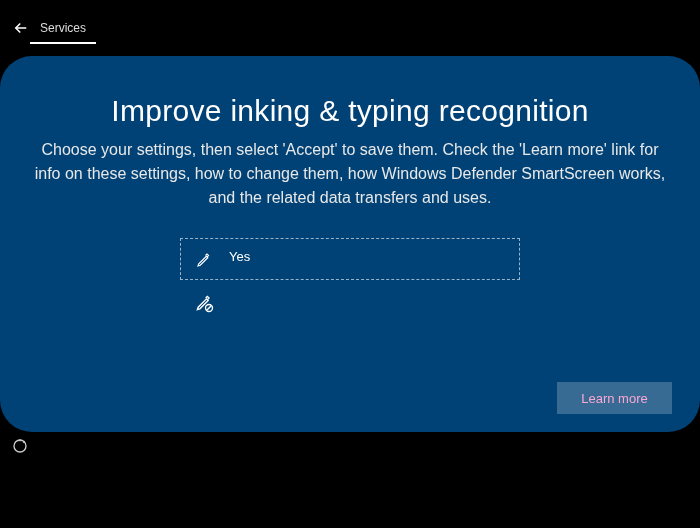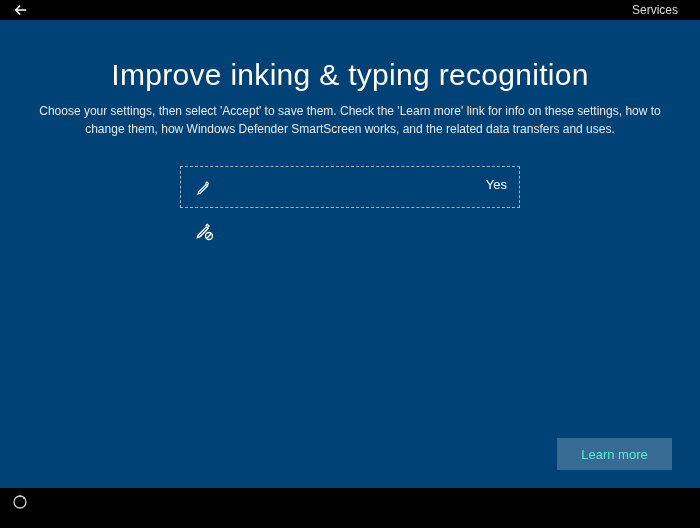--- a/index.html
+++ b/index.html
@@ -6,51 +6,52 @@
     margin: 0;
     padding: 0;
     width: 700px;
     height: 528px;
     font-family: "Segoe UI", Arial, sans-serif;
     background: #000;
     color: #fff;
     overflow: hidden;
   }
   .titlebar {
-    height: 20px;
+    height: 32px;
     background: #000;
     display: flex;
     align-items: center;
-    justify-content: space-between;
-    padding: 0 12px;
+    justify-content: flex-start;
+    padding: 12px 12px;
   }
   .back-arrow svg { display: block; }
   .services-tab {
     font-size: 12px;
     color: #ddd;
     padding: 8px 10px 7px;
     border-bottom: 2px solid #fff;
   }
   .content {
     background: #004275;
-    height: 468px;
+    height: 376px;
     box-sizing: border-box;
     padding: 38px 28px 0;
     position: relative;
+    border-radius: 32px;
   }
   h1 {
     margin: 0 0 10px;
     font-weight: 300;
     font-size: 30px;
     text-align: center;
     letter-spacing: 0.3px;
   }
   .subtitle {
     text-align: center;
-    font-size: 12px;
+    font-size: 16px;
     line-height: 1.5;
     color: #e8e8e8;
     margin: 0 auto 28px;
     max-width: 640px;
   }
   .options {
     width: 340px;
     margin: 0 auto;
   }
   .option {
@@ -71,21 +72,20 @@
     flex: 0 0 22px;
     display: flex;
     justify-content: center;
     padding-top: 2px;
   }
   .opt-text { flex: 1; }
   .opt-title {
     font-size: 13px;
     font-weight: 400;
     margin-bottom: 1px;
-    text-align: right;
   }
   .opt-desc {
     font-size: 11.5px;
     line-height: 1.45;
     color: #d8e6f0;
   }
   .footer-buttons {
     position: absolute;
     right: 28px;
     bottom: 18px;
@@ -95,21 +95,21 @@
   .btn {
     min-width: 115px;
     height: 32px;
     border: none;
     font-size: 13px;
     font-family: inherit;
     cursor: pointer;
   }
   .btn-secondary {
     background: rgba(255,255,255,0.22);
-    color: #5eead4;
+    color: #f9a8d4;
   }
   .btn-primary {
     background: rgba(255,255,255,0.12);
     color: rgba(255,255,255,0.45);
   }
   .statusbar {
     height: 32px;
     background: #000;
     display: flex;
     align-items: center;

